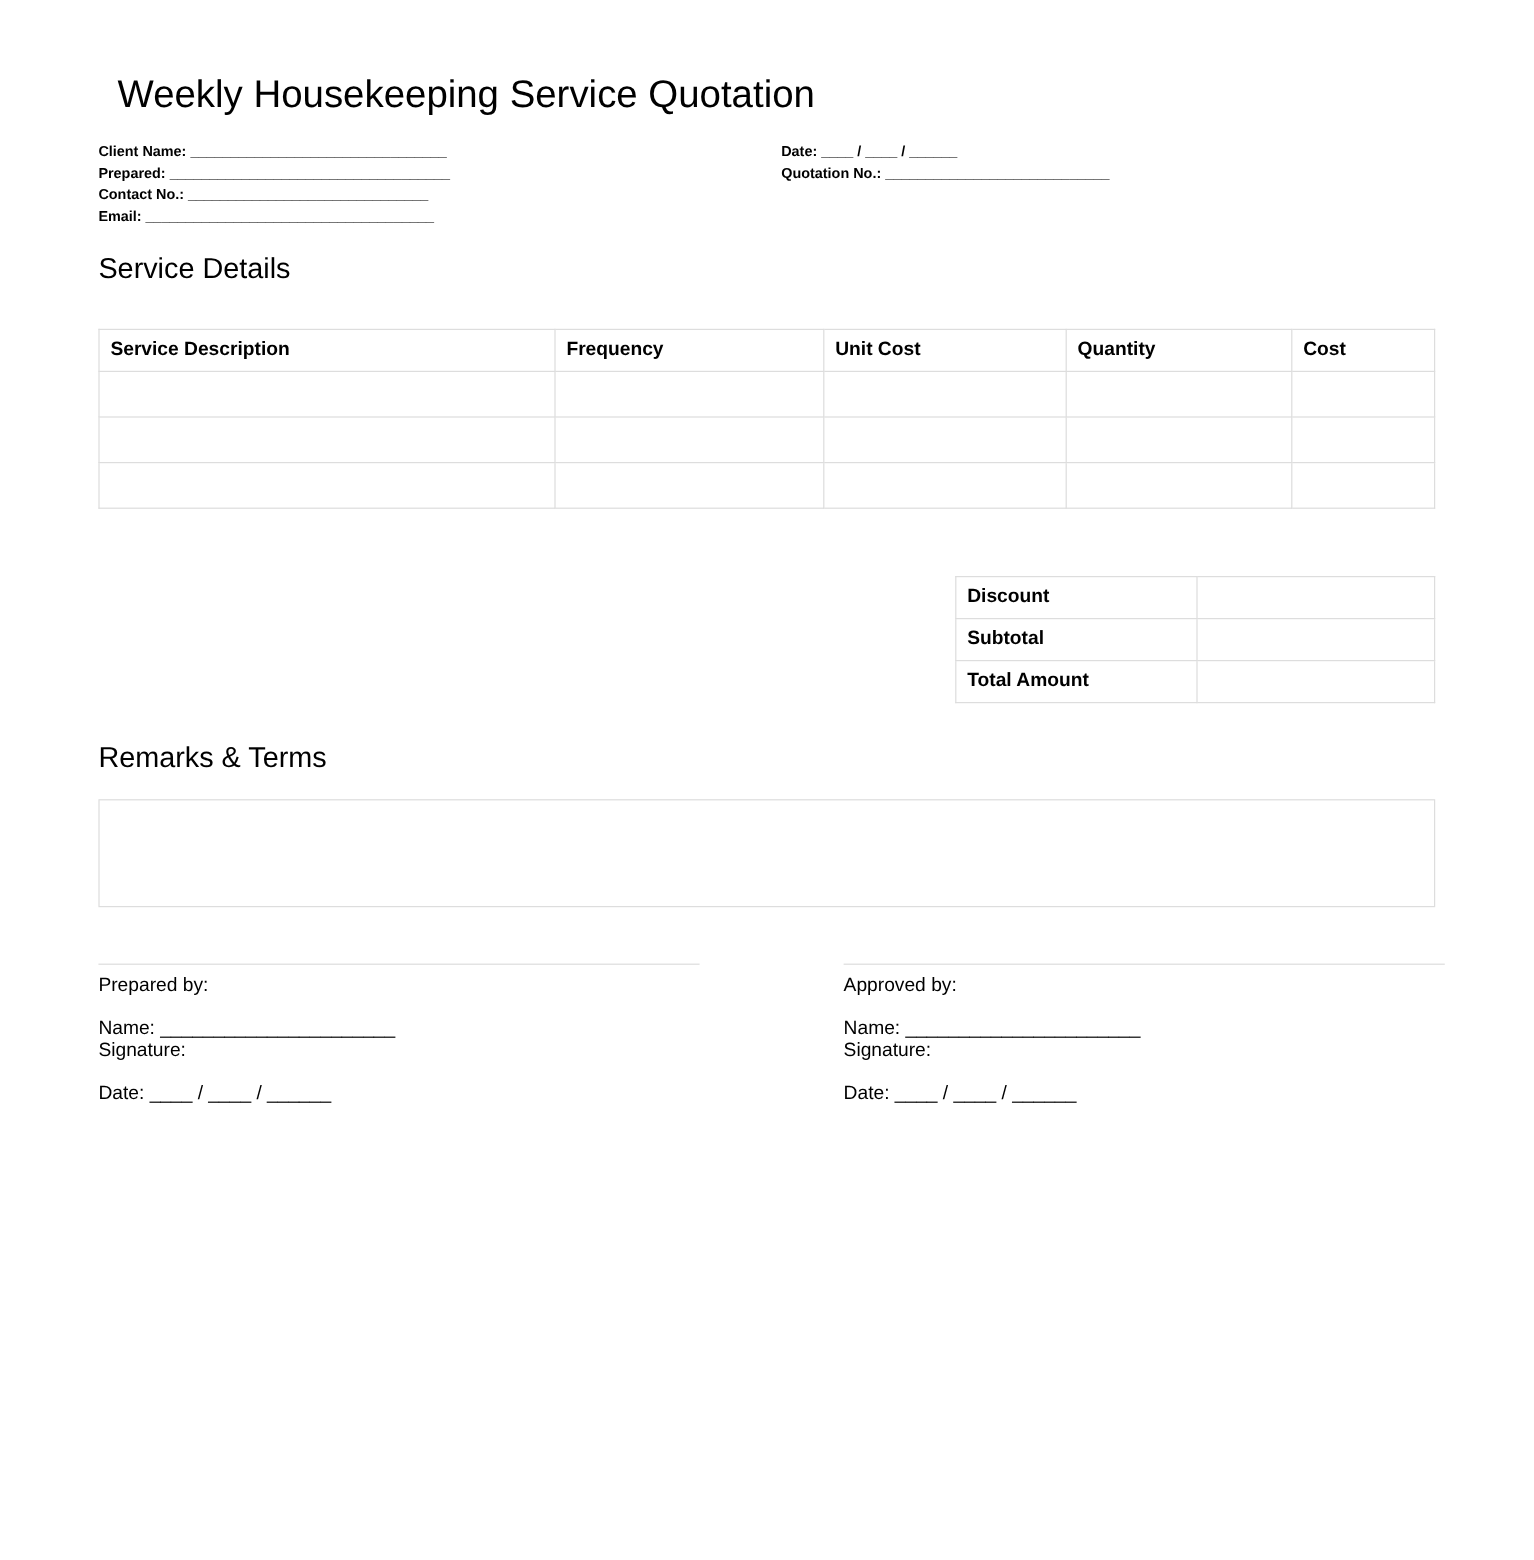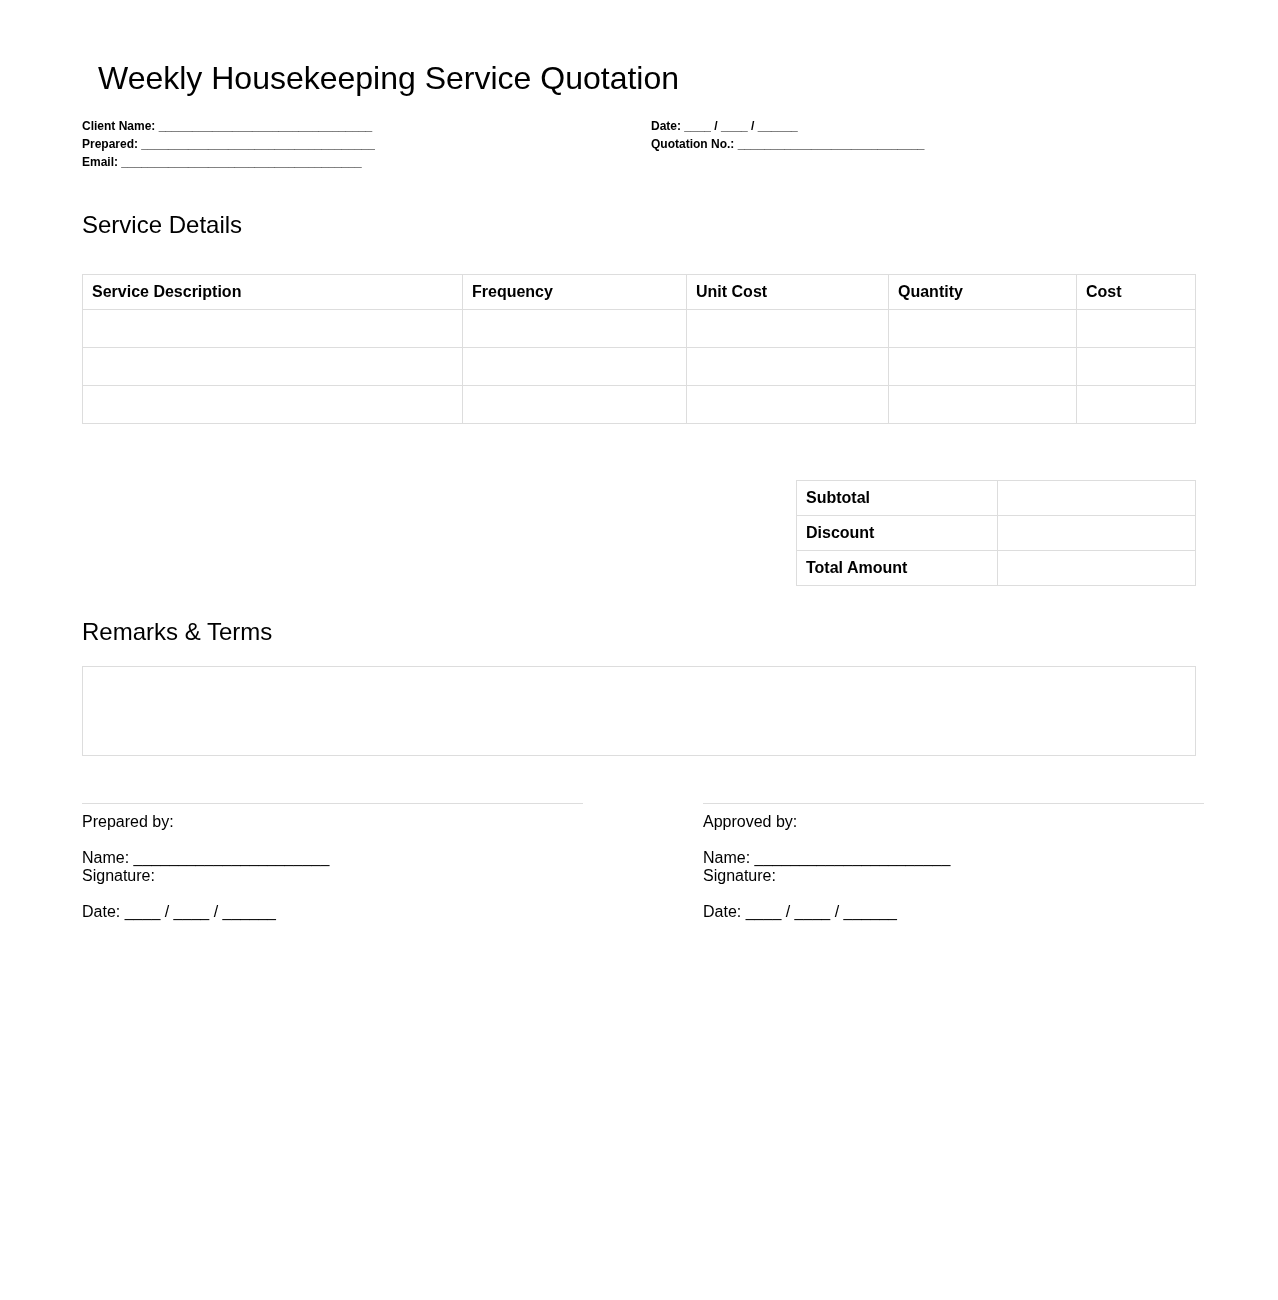--- a/index.html
+++ b/index.html
@@ -34,20 +34,21 @@
   </style>
 </head>
 <body>
 
 <div class="page">
   <h1>Weekly Housekeeping Service Quotation</h1>
 
   <div class="info-left">
     <div class="info-line">Client Name: ________________________________</div>
     <div class="info-line">Prepared: ___________________________________</div>
+    <div class="info-line">Contact No.: ______________________________</div>
     <div class="info-line">Email: ____________________________________</div>
   </div>
 
   <div class="info-right">
     <div class="info-line">Date: ____ / ____ / ______</div>
     <div class="info-line">Quotation No.: ____________________________</div>
   </div>
 
   <h2 style="top:210px;">Service Details</h2>
 
@@ -82,25 +83,25 @@
         <td></td>
         <td></td>
         <td></td>
       </tr>
     </tbody>
   </table>
 
   <table class="totals" style="left:714px; top:480px; width:400px;">
     <tbody>
       <tr>
-        <td class="lbl" style="width:182px;">Subtotal</td>
+        <td class="lbl">Discount</td>
         <td></td>
       </tr>
       <tr>
-        <td class="lbl">Discount</td>
+        <td class="lbl" style="width:182px;">Subtotal</td>
         <td></td>
       </tr>
       <tr>
         <td class="lbl">Total Amount</td>
         <td></td>
       </tr>
     </tbody>
   </table>
 
   <h2 style="top:617px;">Remarks &amp; Terms</h2>

